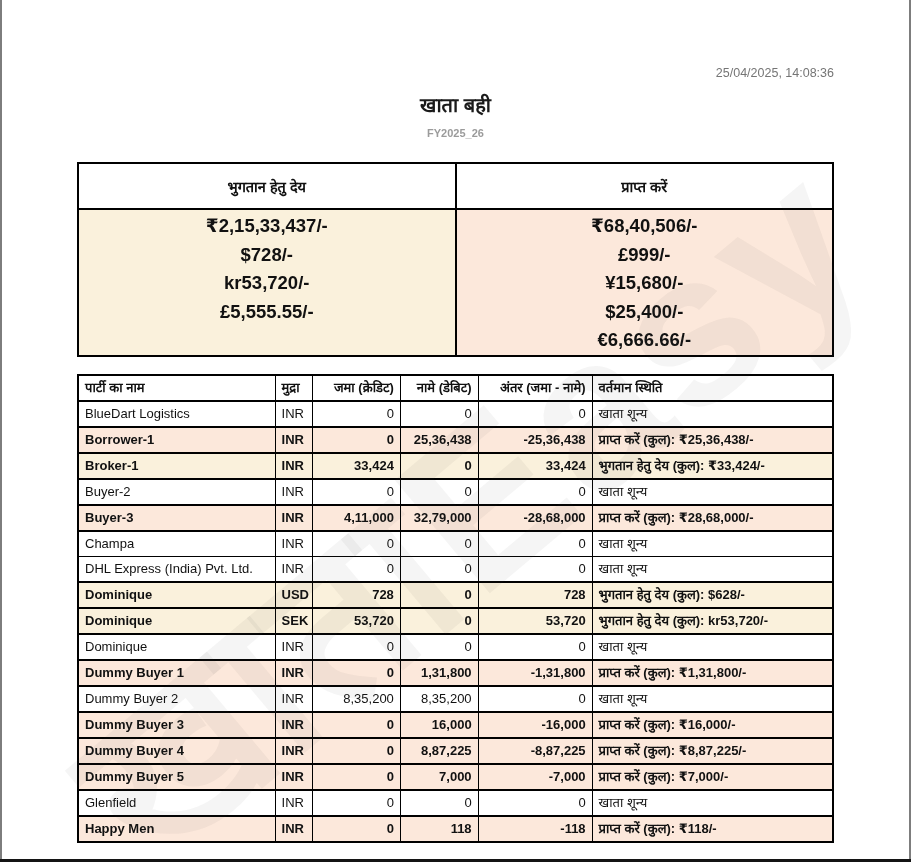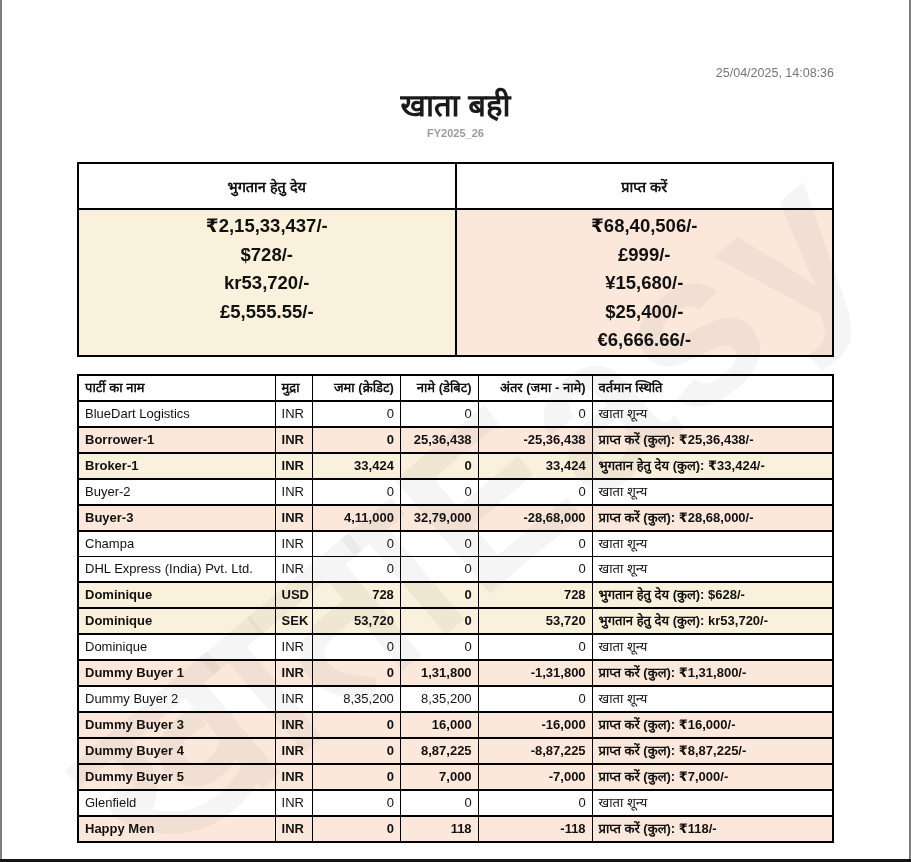--- a/index.html
+++ b/index.html
@@ -21,21 +21,21 @@
     position: absolute; top: 505px; left: 465px;
     transform: translate(-50%,-50%) rotate(-40deg);
     font-size: 215px; font-weight: 700; letter-spacing: 6px;
     color: rgba(70,70,70,0.055);
     white-space: nowrap; z-index: 3; pointer-events: none;
   }
 
   .content { position: relative; z-index: 1; padding: 0 77px; }
 
   .timestamp { padding-top: 66px; text-align: right; font-size: 12.5px; color: #757575; line-height: 15px; }
-  .page-title { text-align: center; font-size: 31px; font-weight: 700; color: #1a1a1a; margin-top: 9px; line-height: 31px; }
+  .page-title { text-align: center; font-size: 20px; font-weight: 700; color: #1a1a1a; margin-top: 9px; line-height: 31px; }
   .fy-subtitle { text-align: center; font-size: 11px; font-weight: 700; color: #9b9b9b; margin-top: 5px; line-height: 15px; }
 
   table.summary { width: 100%; border-collapse: collapse; margin-top: 21px; table-layout: fixed; }
   table.summary th {
     border: 2px solid #000; background: #fff;
     font-size: 14.5px; font-weight: 700; text-align: center;
     height: 20px; padding: 12px;
   }
   table.summary td {
     border: 2px solid #000; height: 142px;

